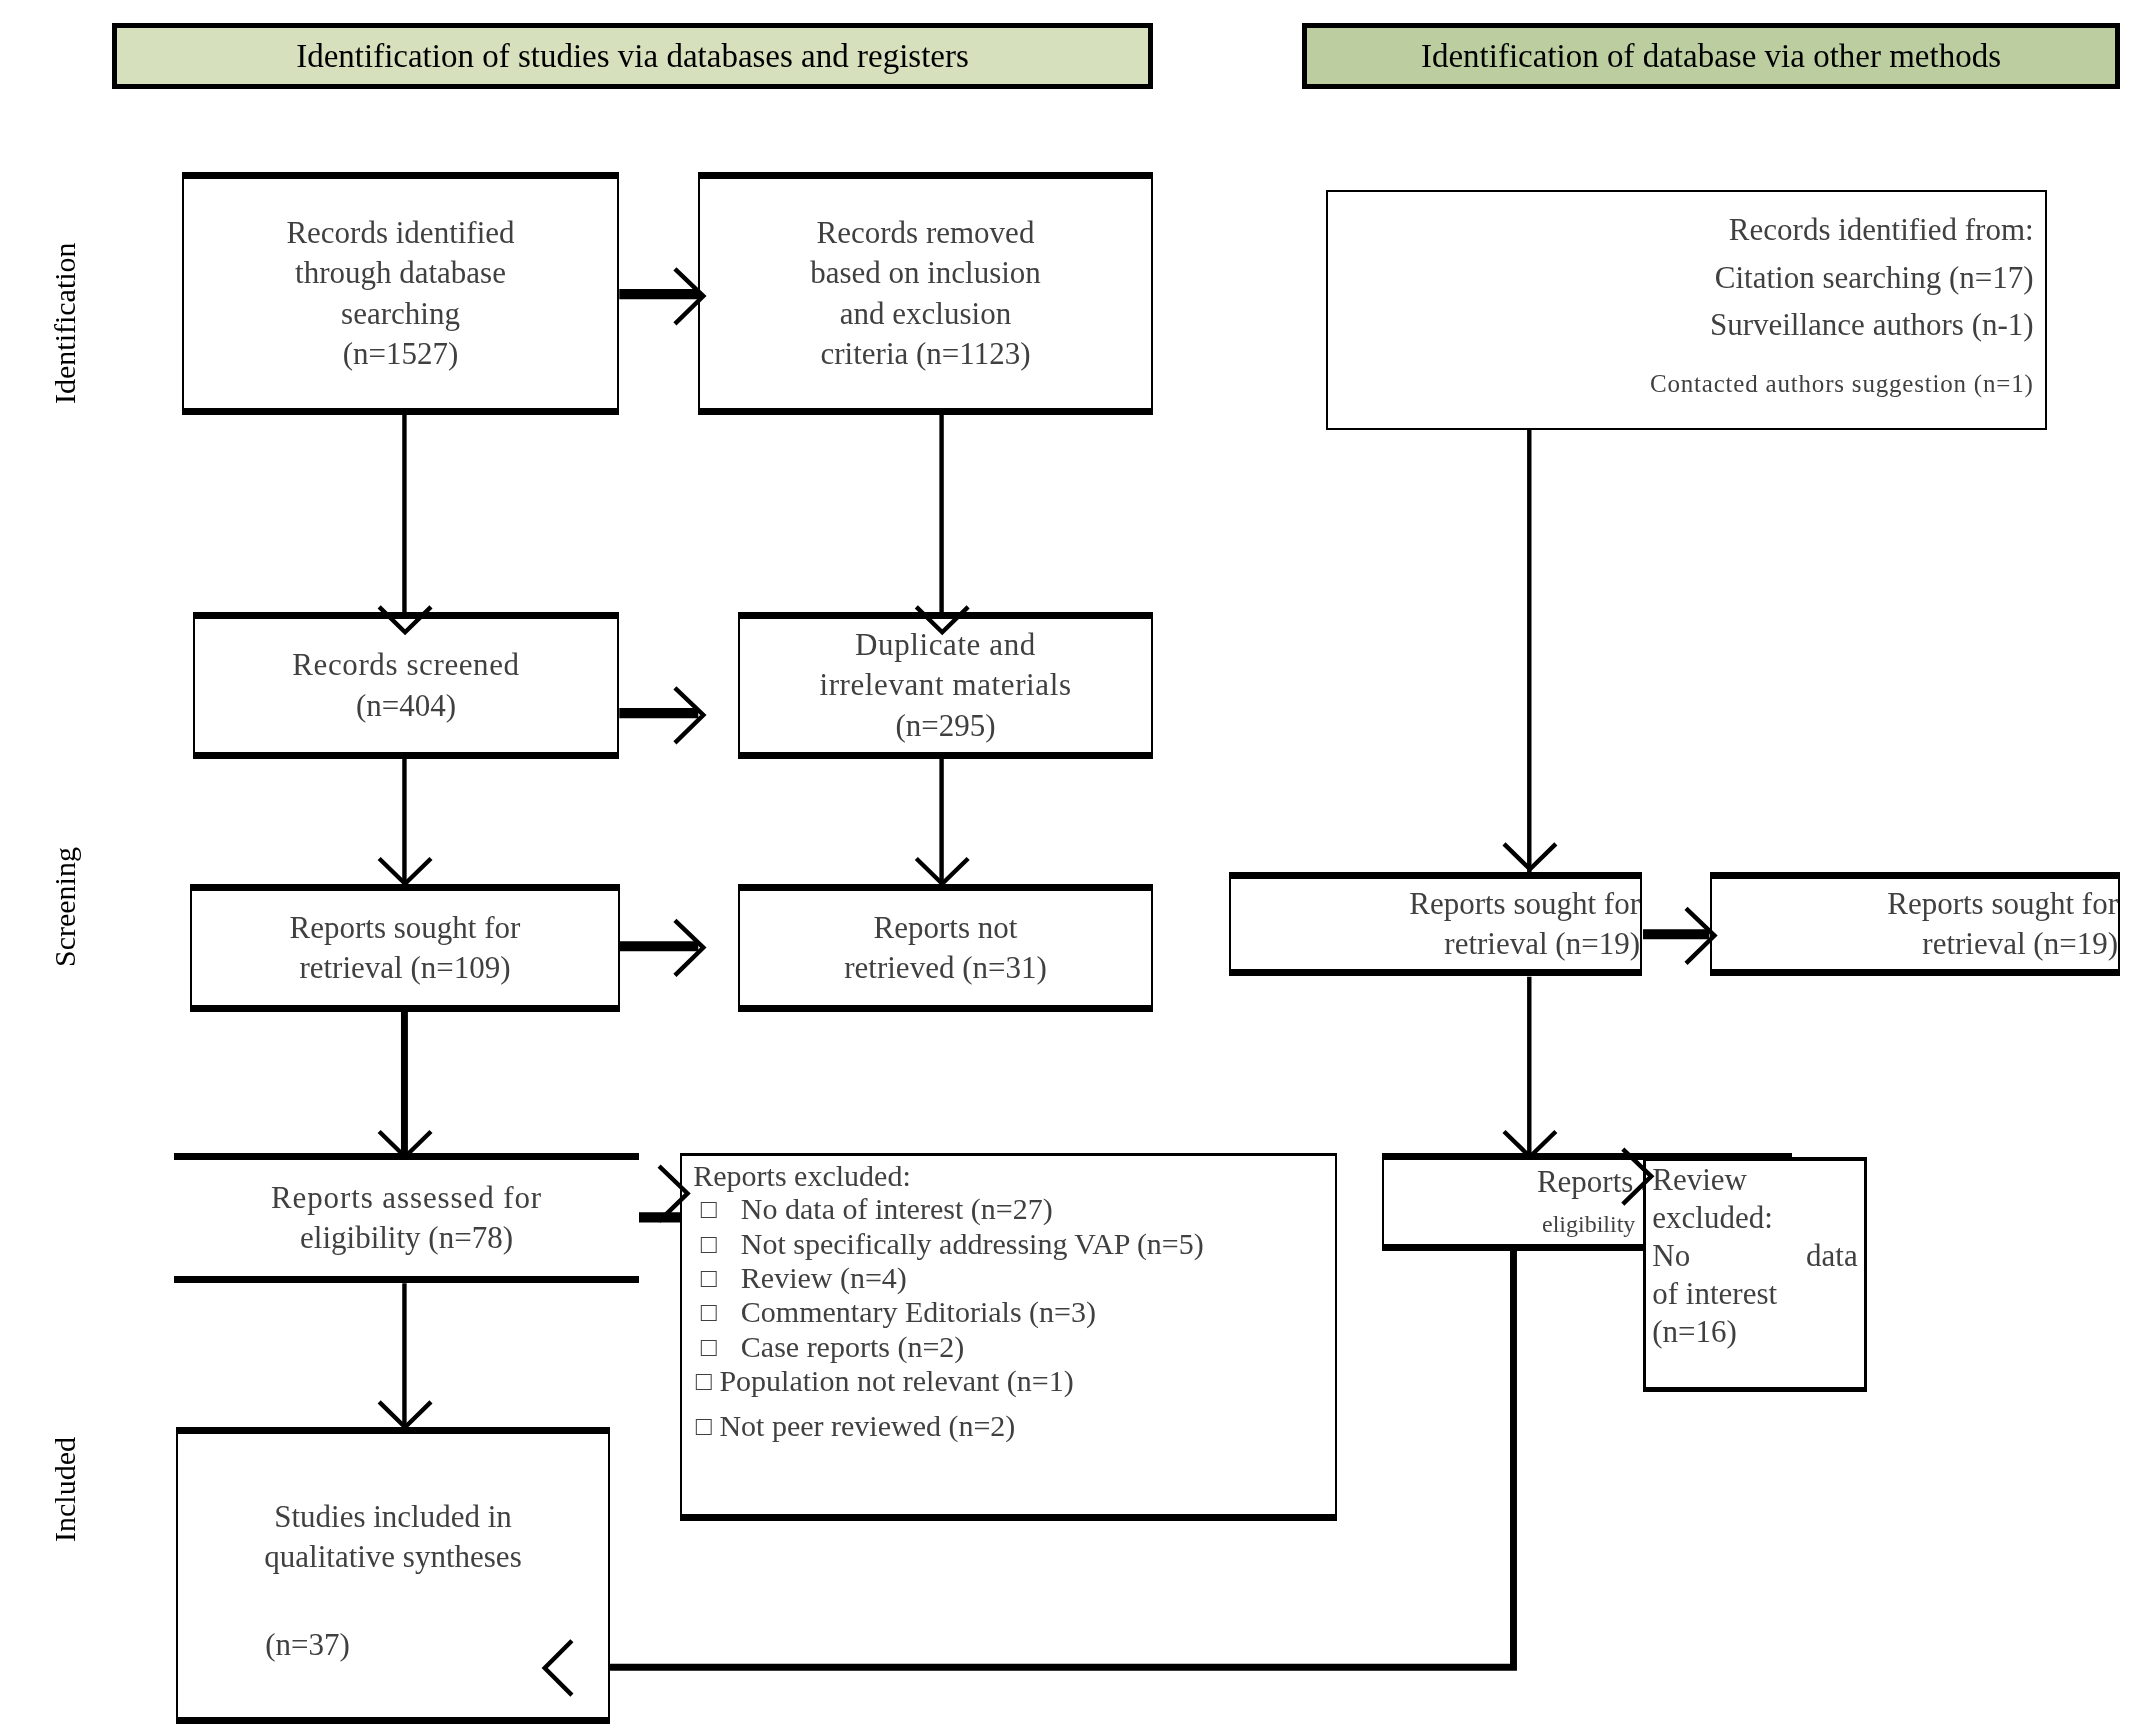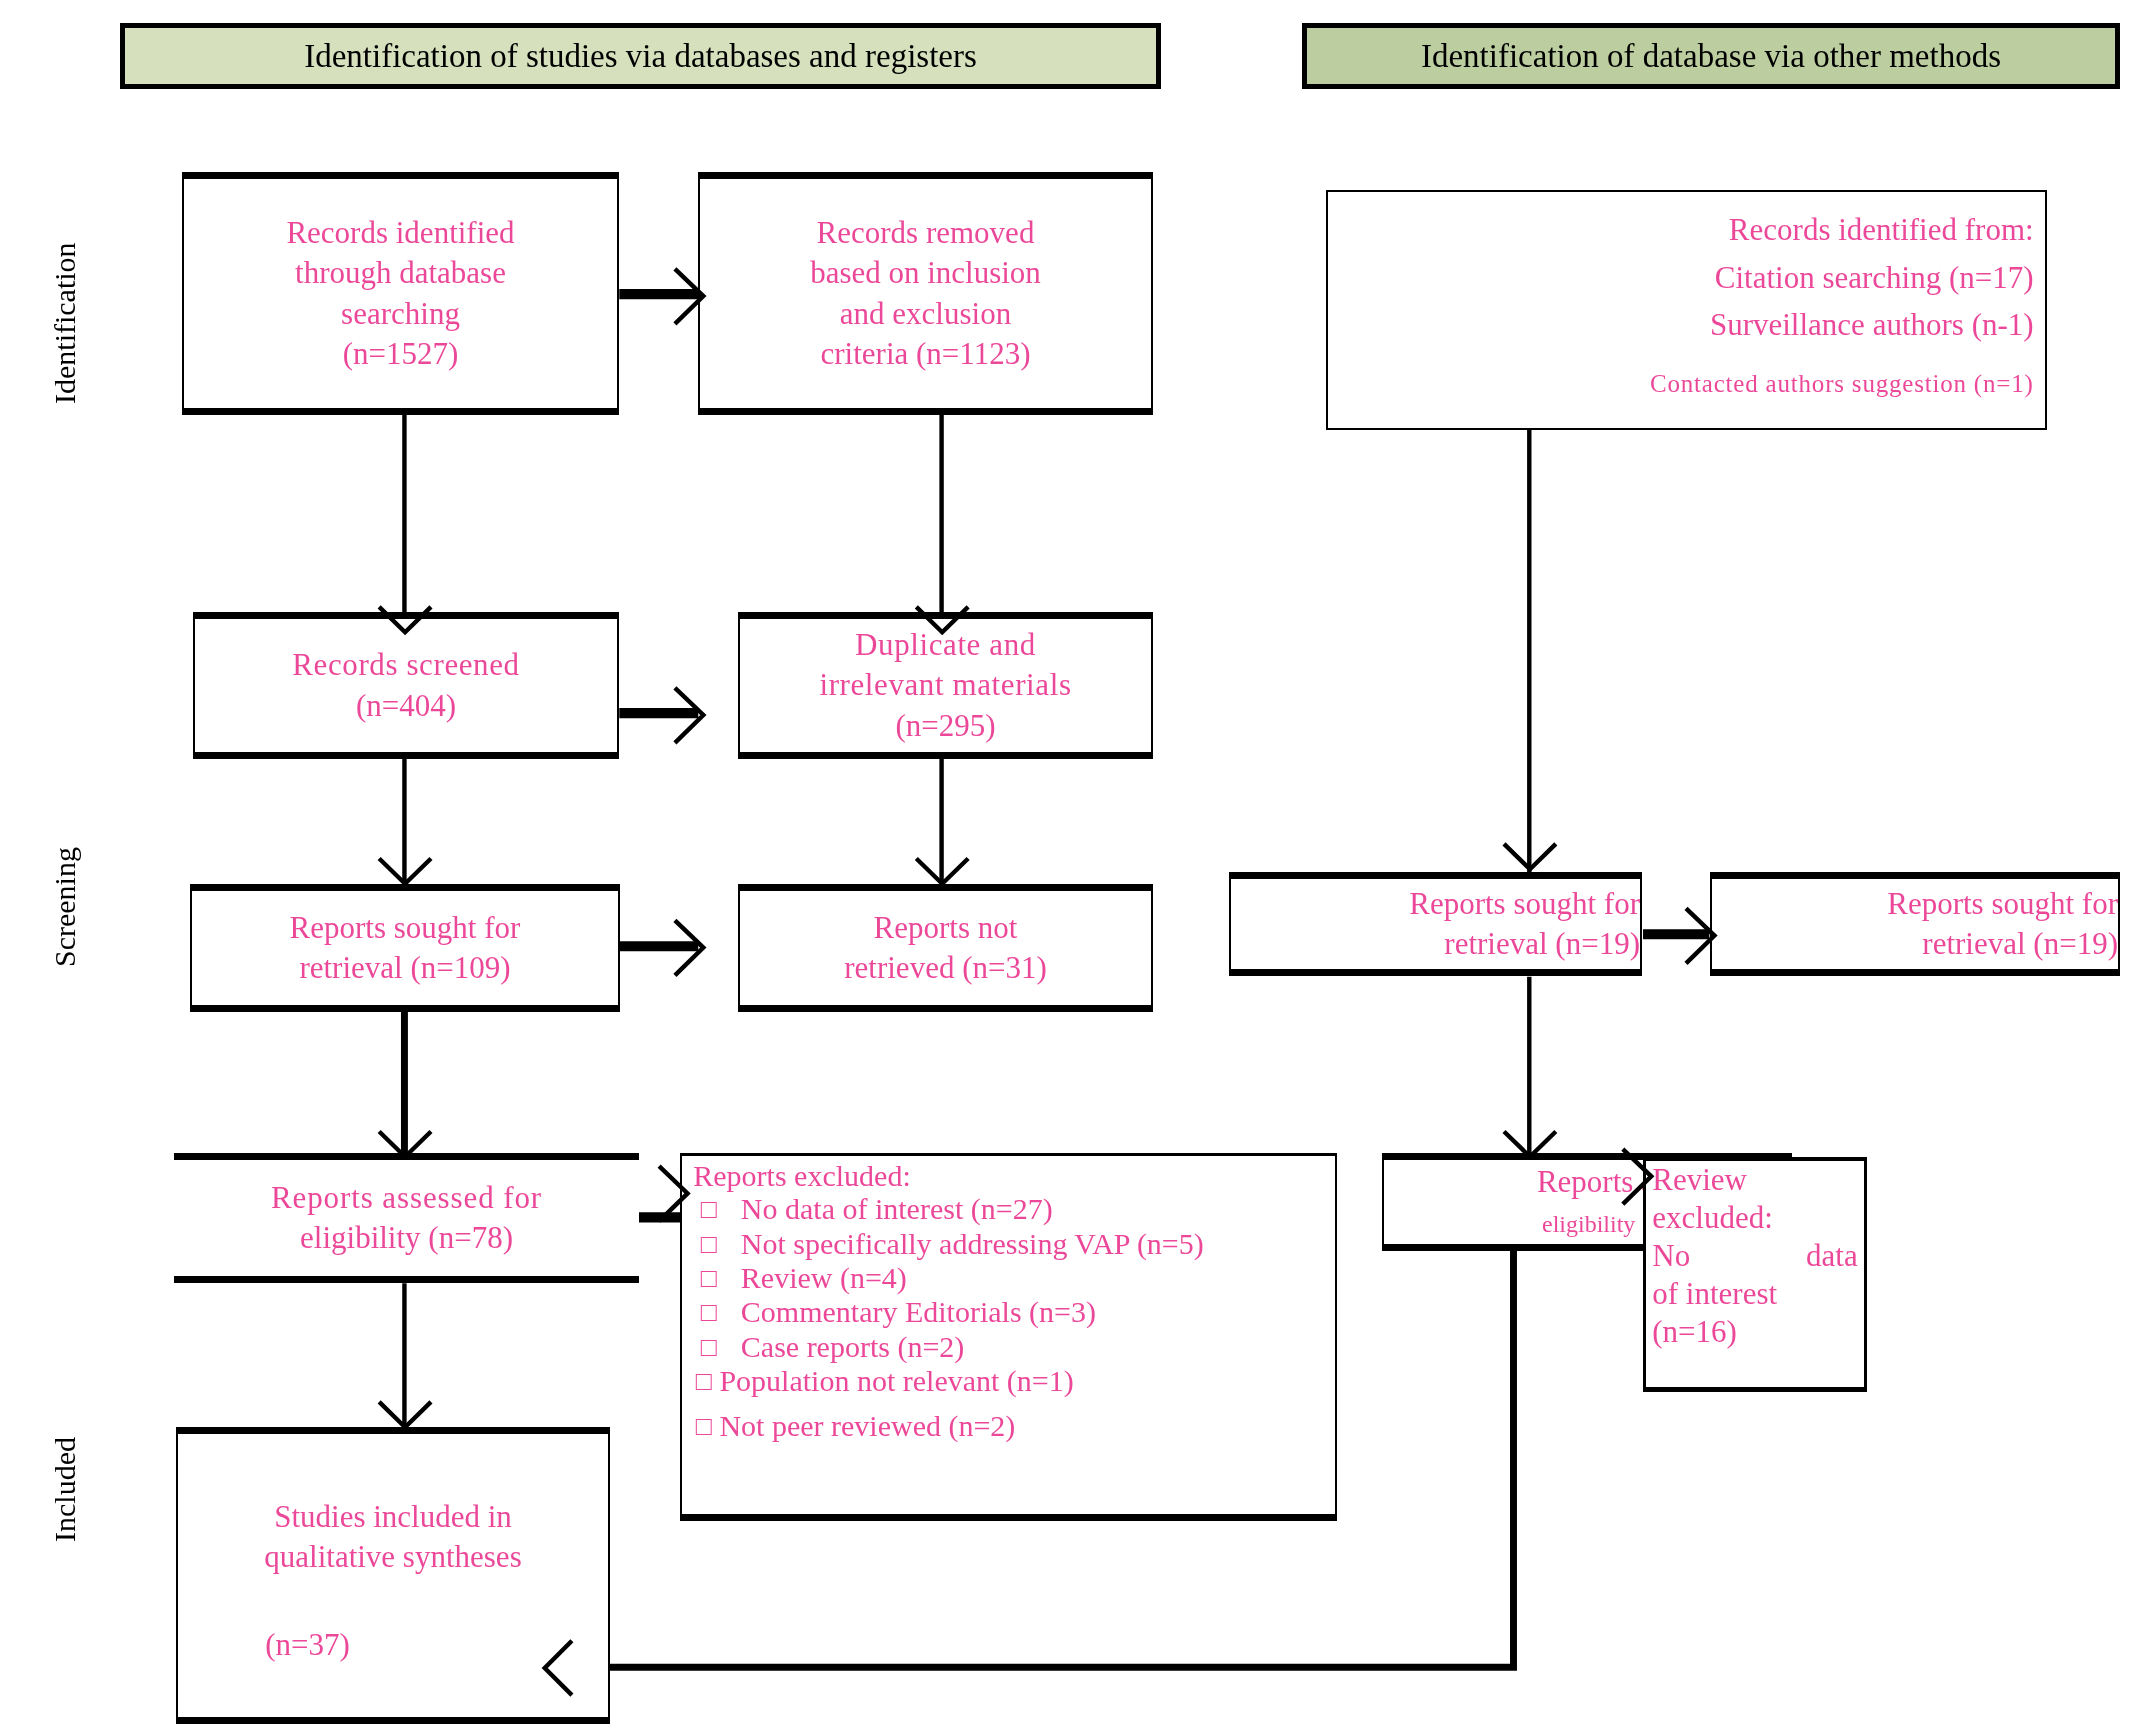--- a/index.html
+++ b/index.html
@@ -8,29 +8,29 @@
 
   
   .banner{
     position:absolute;
     border:5.7px solid #000;
     display:flex;align-items:center;justify-content:center;
     text-align:center;
     font-size:33px;line-height:1.1;color:#000;
     box-sizing:border-box;
   }
-  #banner-db{left:120px;top:23px;width:1041px;height:66px;background:#d6e0bd;}
+  #banner-db{left:112px;top:23px;width:1041px;height:66px;background:#d6e0bd;}
   #banner-other{left:1302px;top:23px;width:818px;height:66px;background:#bcceA0;}
 
   
   .fbox{
     position:absolute;
     box-sizing:border-box;
     background:#fff;
-    color:#ec4899;
+    color:#404040;
     display:flex;flex-direction:column;justify-content:center;
     text-align:center;
     font-size:31px;line-height:1.30;
     z-index:5;
   }
   .fbox.thin{border:2.5px solid #000;border-top-width:7px;border-bottom-width:7px;}
   .fbox.plain{border:2.5px solid #000;}
   .fbox.hrules{border:0;border-top:7px solid #000;border-bottom:7px solid #000;}
   .fbox.leftal{text-align:left;align-items:flex-end;}
   .fbox .ln{display:block;white-space:nowrap;}

